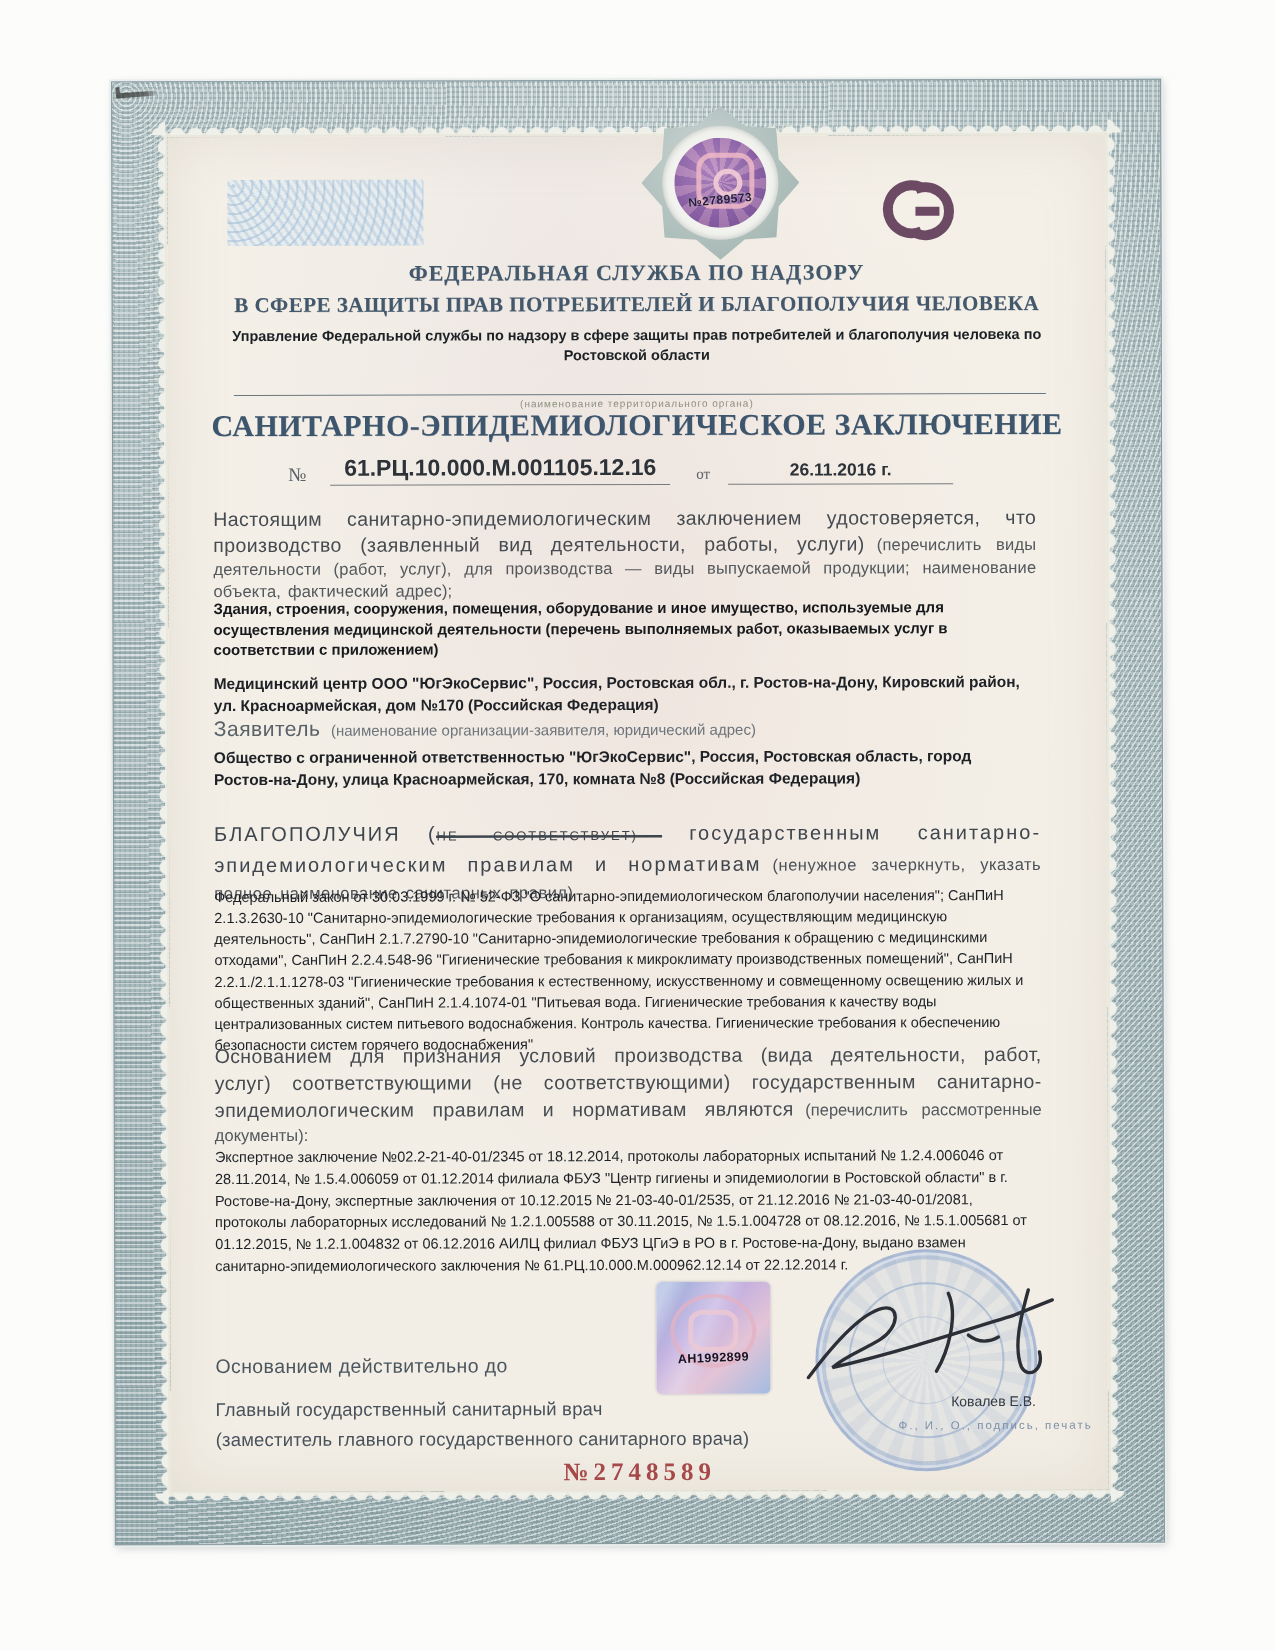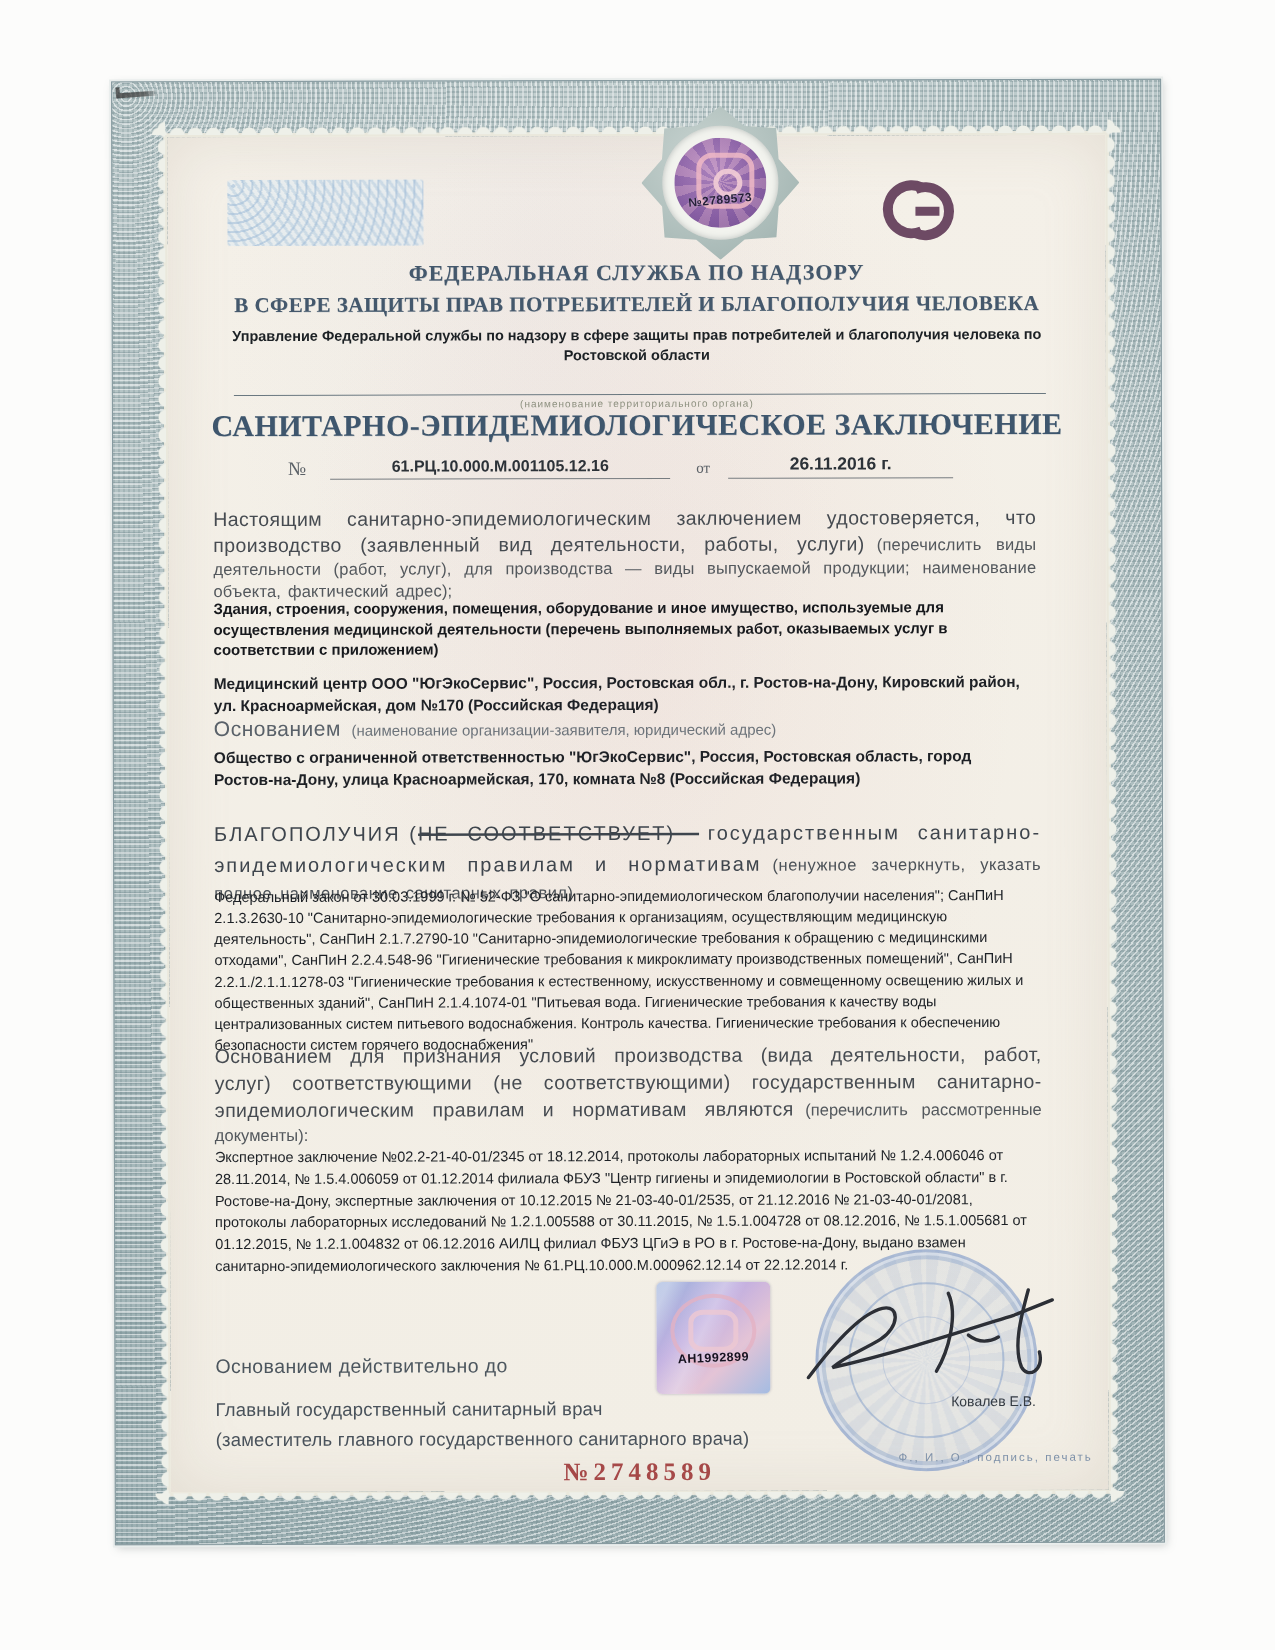--- a/index.html
+++ b/index.html
@@ -87,39 +87,39 @@
     font-size:14.5px;font-weight:bold;color:#1c2125;line-height:1.35;}
   .org-rule{left:66px;right:60px;top:258px;border-top:1.5px solid #6a7880;height:0;}
   .org-caption{left:0;right:0;top:262px;text-align:center;font-size:10px;color:#8e9180;letter-spacing:1px;}
 
   .doc-title{left:0;right:0;top:272px;text-align:center;
     font-family:"Liberation Serif",serif;font-weight:bold;font-size:30px;color:#3e566d;letter-spacing:.5px;
     text-shadow:.5px .5px 0 rgba(62,86,109,.3);}
   .numrow{left:45px;right:60px;top:318px;display:flex;align-items:flex-end;justify-content:flex-start;}
   .numrow .no{font-family:"Liberation Serif",serif;font-size:19px;color:#5a6066;margin-left:75px;}
   .numrow .num{display:inline-block;min-width:340px;margin-left:24px;text-align:center;
-    font-size:16px;font-weight:bold;color:#2c3238;border-bottom:1.5px solid #777c80;padding-bottom:3px;}
+    font-size:23px;font-weight:bold;color:#2c3238;border-bottom:1.5px solid #777c80;padding-bottom:3px;}
   .numrow .ot{font-family:"Liberation Serif",serif;font-size:15px;color:#5a6066;margin-left:26px;padding-bottom:2px;}
   .numrow .date{display:inline-block;min-width:225px;margin-left:18px;text-align:center;
     font-size:17.5px;font-weight:bold;color:#2c3238;border-bottom:1.5px solid #777c80;padding-bottom:3px;}
 
   
   .p-intro{left:45px;right:70px;top:370px;margin:0;text-align:justify;line-height:1.33;}
   .p-intro .big{font-size:19.5px;color:#464b51;letter-spacing:.4px;word-spacing:5px;}
   .p-intro .note{font-size:16.5px;color:#53585d;letter-spacing:.2px;word-spacing:2px;}
   .p-activity{left:45px;right:80px;top:462px;margin:0;font-size:15px;font-weight:bold;color:#17191d;line-height:1.38;}
   .p-object{left:45px;right:80px;top:536px;margin:0;font-size:15.5px;font-weight:bold;color:#1e2126;line-height:1.4;}
   .applicant-label{left:45px;top:580px;}
   .applicant-label .lab{font-size:21px;color:#596169;letter-spacing:.5px;}
   .applicant-label .cap{font-size:15px;color:#6d747b;margin-left:6px;}
   .p-applicant{left:45px;right:80px;top:610px;margin:0;font-size:15.5px;font-weight:bold;color:#1e2126;line-height:1.4;}
 
   .p-conformity{left:45px;right:66px;top:682px;margin:0;line-height:1.55;text-align:justify;}
   .p-conformity .word{font-size:20px;color:#3e454d;letter-spacing:2px;word-spacing:6px;}
-  .p-conformity .struck{font-size:20px;color:#3e454d;letter-spacing:2px;word-spacing:6px;
+  .p-conformity .struck{font-size:13px;color:#3e454d;letter-spacing:2px;word-spacing:6px;
     background:linear-gradient(#3e454d,#3e454d) 0 55%/100% 2.5px no-repeat;padding-right:24px;}
   .p-conformity .note{font-size:16.5px;color:#4c5258;letter-spacing:.5px;word-spacing:3px;}
   .p-regs{left:45px;right:66px;top:750px;margin:0;font-size:14.5px;color:#1d2126;line-height:1.46;text-align:left;}
   .p-basis{left:45px;right:66px;top:906px;margin:0;text-align:justify;line-height:1.38;}
   .p-basis .big{font-size:19.5px;color:#464b51;letter-spacing:.4px;word-spacing:5px;}
   .p-basis .note{font-size:16.5px;color:#53585d;word-spacing:2px;}
   .p-docs{left:45px;right:66px;top:1010px;margin:0;font-size:14.5px;color:#1d2126;line-height:1.5;}
 
   
   .valid-until{left:45px;top:1218px;font-size:19.5px;color:#4c565e;letter-spacing:.4px;}
@@ -139,21 +139,21 @@
     border:3px solid rgba(118,148,198,.55);
     box-shadow:inset 0 0 0 3px rgba(255,255,255,.4), inset 0 0 0 7px rgba(118,148,198,.35);
     background:
       repeating-conic-gradient(rgba(118,148,198,.10) 0 7deg, transparent 7deg 14deg),
       radial-gradient(circle, rgba(168,192,226,.16), rgba(130,158,205,.12) 70%, transparent 72%);}
   .stamp::before{content:"";position:absolute;inset:30px;border:2px solid rgba(118,148,198,.45);border-radius:50%;}
   .stamp::after{content:"";position:absolute;inset:64px;border:1.5px solid rgba(118,148,198,.30);border-radius:50%;}
 
   .signature{left:628px;top:1138px;width:268px;height:132px;z-index:3;}
   .signer-name{left:718px;top:1258px;width:210px;text-align:center;font-size:14px;color:#343b43;z-index:3;}
-  .signer-caption{left:700px;top:1316px;width:250px;text-align:center;font-size:11.5px;color:#7e91a9;letter-spacing:2px;z-index:3;}
+  .signer-caption{left:700px;top:1284px;width:250px;text-align:center;font-size:11.5px;color:#7e91a9;letter-spacing:2px;z-index:3;}
 
   .serial{left:0;right:0;top:1322px;text-align:center;z-index:3;
     font-family:"Liberation Serif",serif;font-weight:bold;font-size:25px;color:#a03c3c;letter-spacing:5px;opacity:.92;}
 </style>
 </head>
 <body>
 
 <div class="pen-mark"></div>
 
 <div class="frame">
@@ -196,21 +196,21 @@
         <span class="date">26.11.2016 г.</span>
       </div>
 
       <p class="p-intro">
         <span class="big">Настоящим санитарно-эпидемиологическим заключением удостоверяется, что производство (заявленный вид деятельности, работы, услуги)</span>
         <span class="note">(перечислить виды деятельности (работ, услуг), для производства — виды выпускаемой продукции; наименование объекта, фактический адрес);</span>
       </p>
       <p class="p-activity">Здания, строения, сооружения, помещения, оборудование и иное имущество, используемые для осуществления медицинской деятельности (перечень выполняемых работ, оказываемых услуг в соответствии с приложением)</p>
       <p class="p-object">Медицинский центр ООО "ЮгЭкоСервис", Россия, Ростовская обл., г. Ростов-на-Дону, Кировский район, ул. Красноармейская, дом №170 (Российская Федерация)</p>
       <div class="applicant-label">
-        <span class="lab">Основанием</span>
+        <span class="lab">Заявитель</span>
         <span class="cap">(наименование организации-заявителя, юридический адрес)</span>
       </div>
       <p class="p-applicant">Общество с ограниченной ответственностью "ЮгЭкоСервис", Россия, Ростовская область, город Ростов-на-Дону, улица Красноармейская, 170, комната №8 (Российская Федерация)</p>
 
       <p class="p-conformity">
         <span class="word">БЛАГОПОЛУЧИЯ</span>
         <span class="word">(</span><span class="struck">НЕ СООТВЕТСТВУЕТ)</span>
         <span class="word">государственным санитарно-эпидемиологическим правилам и нормативам</span>
         <span class="note">(ненужное зачеркнуть, указать полное наименование санитарных правил)</span>
       </p>

